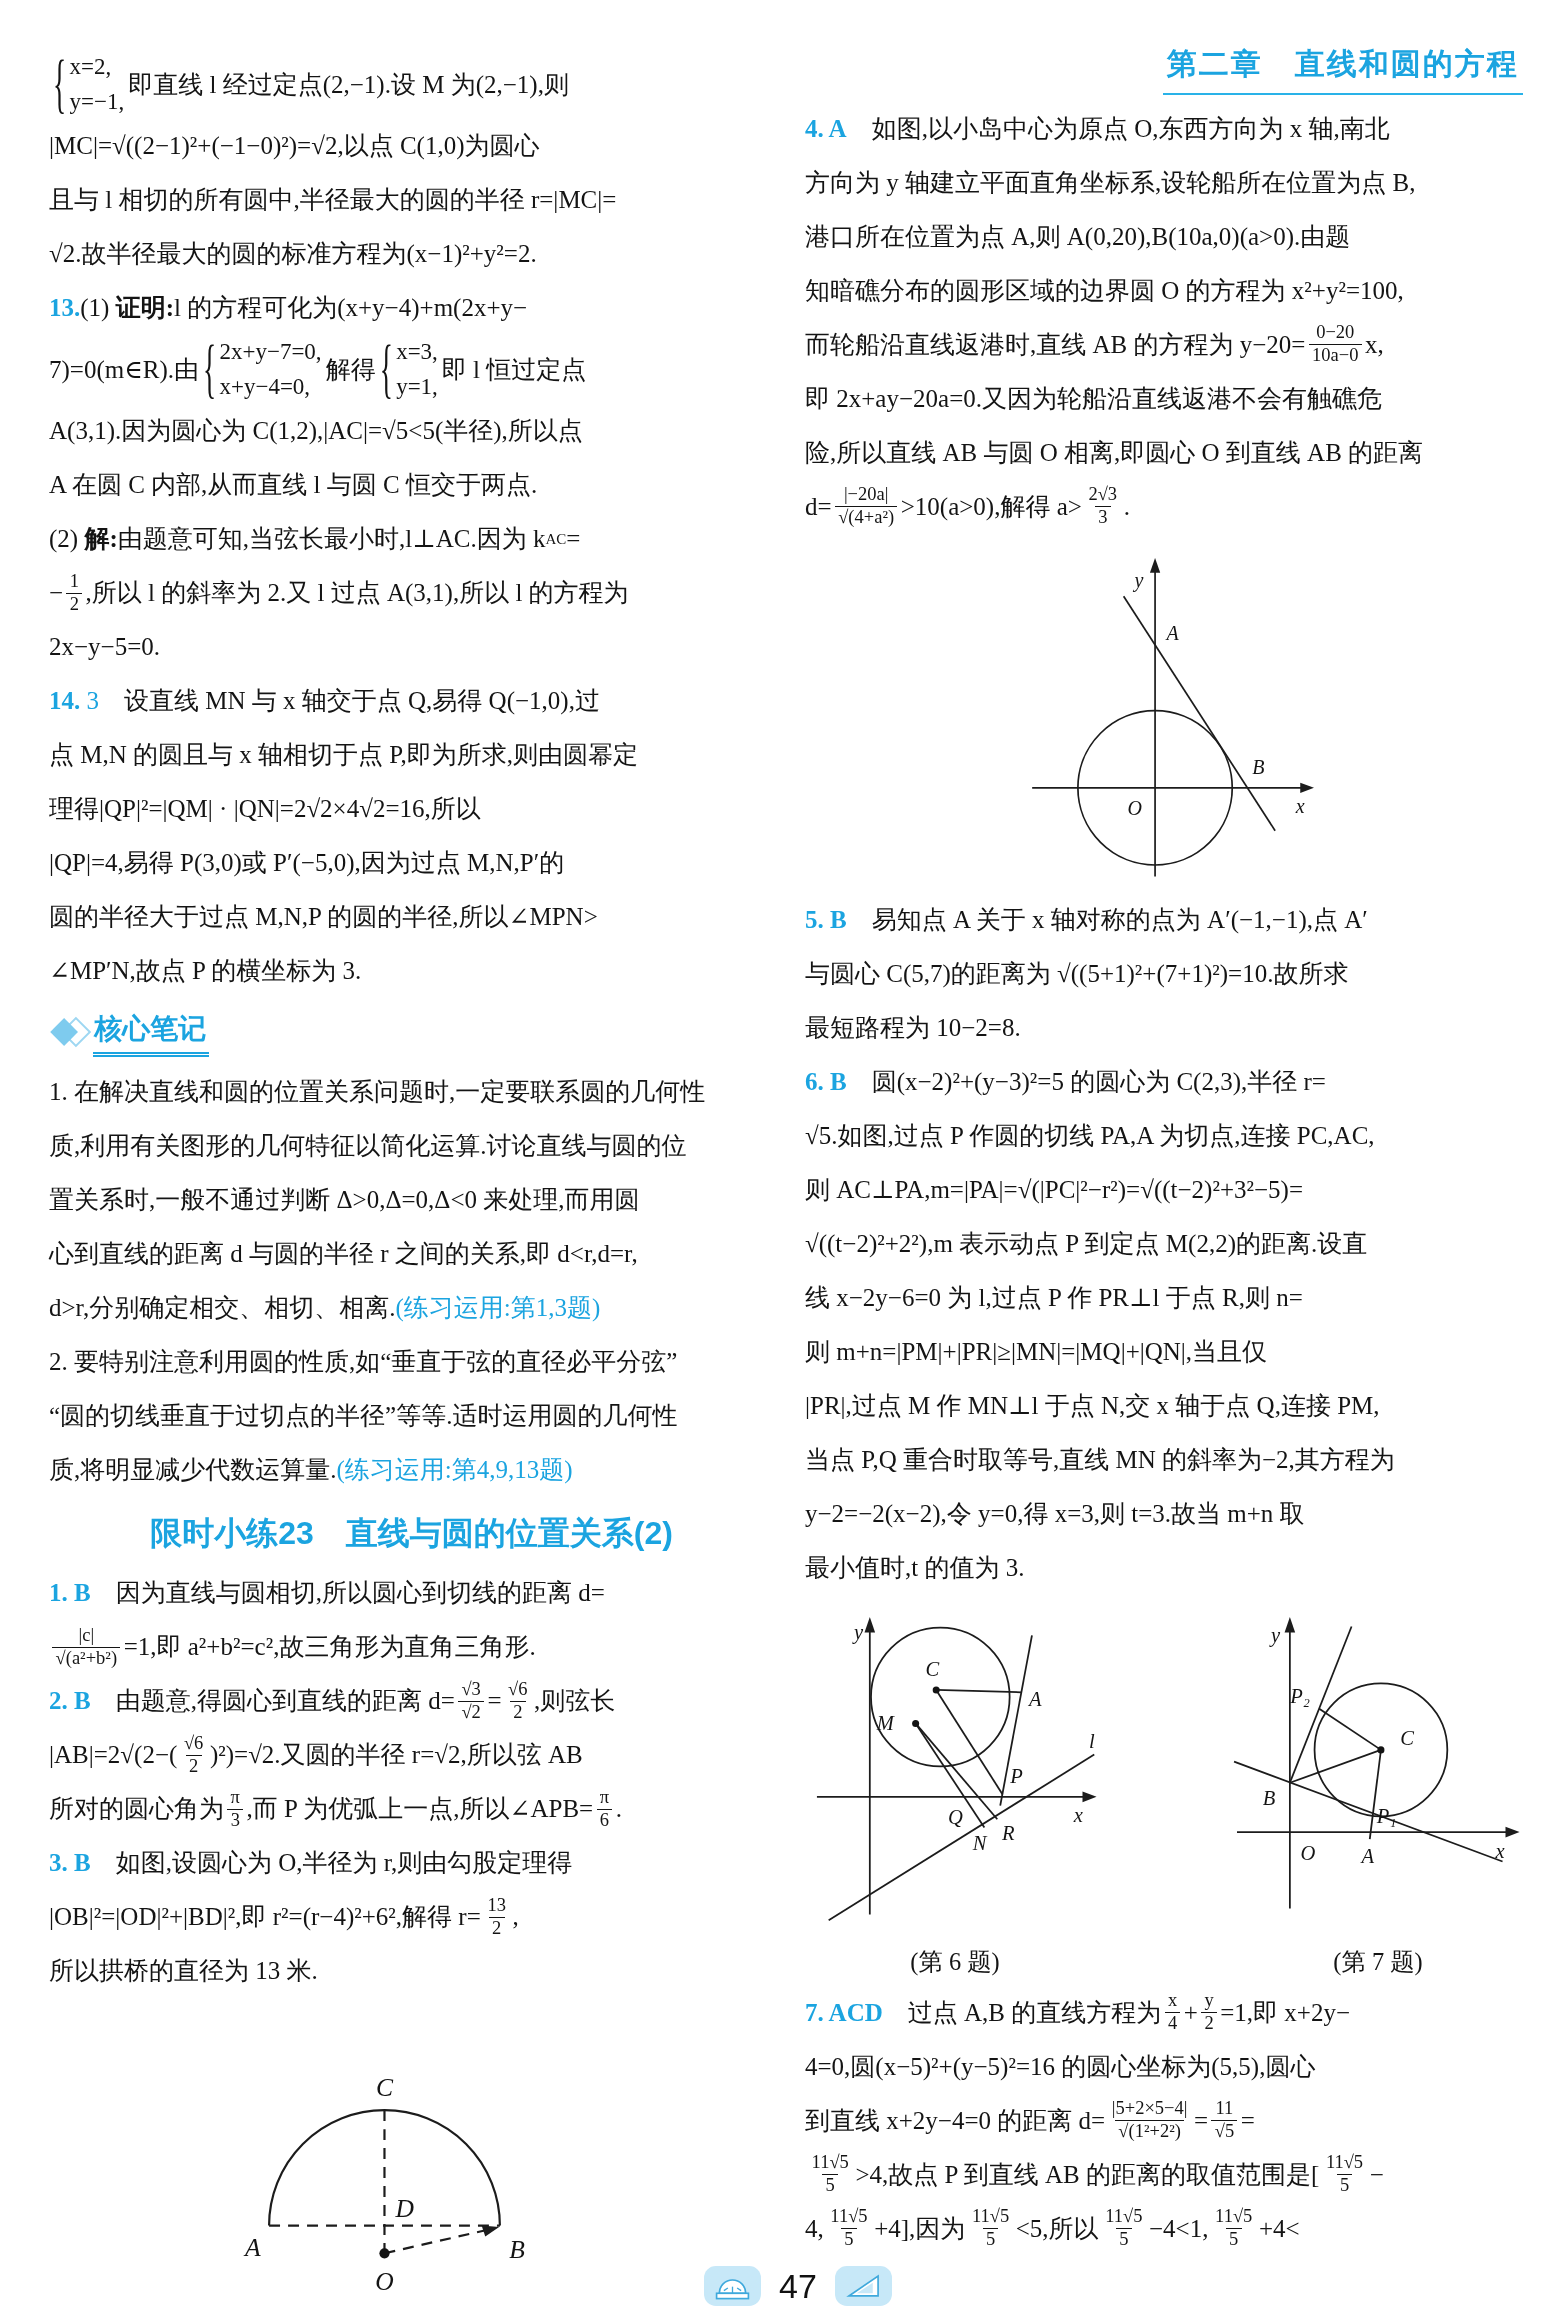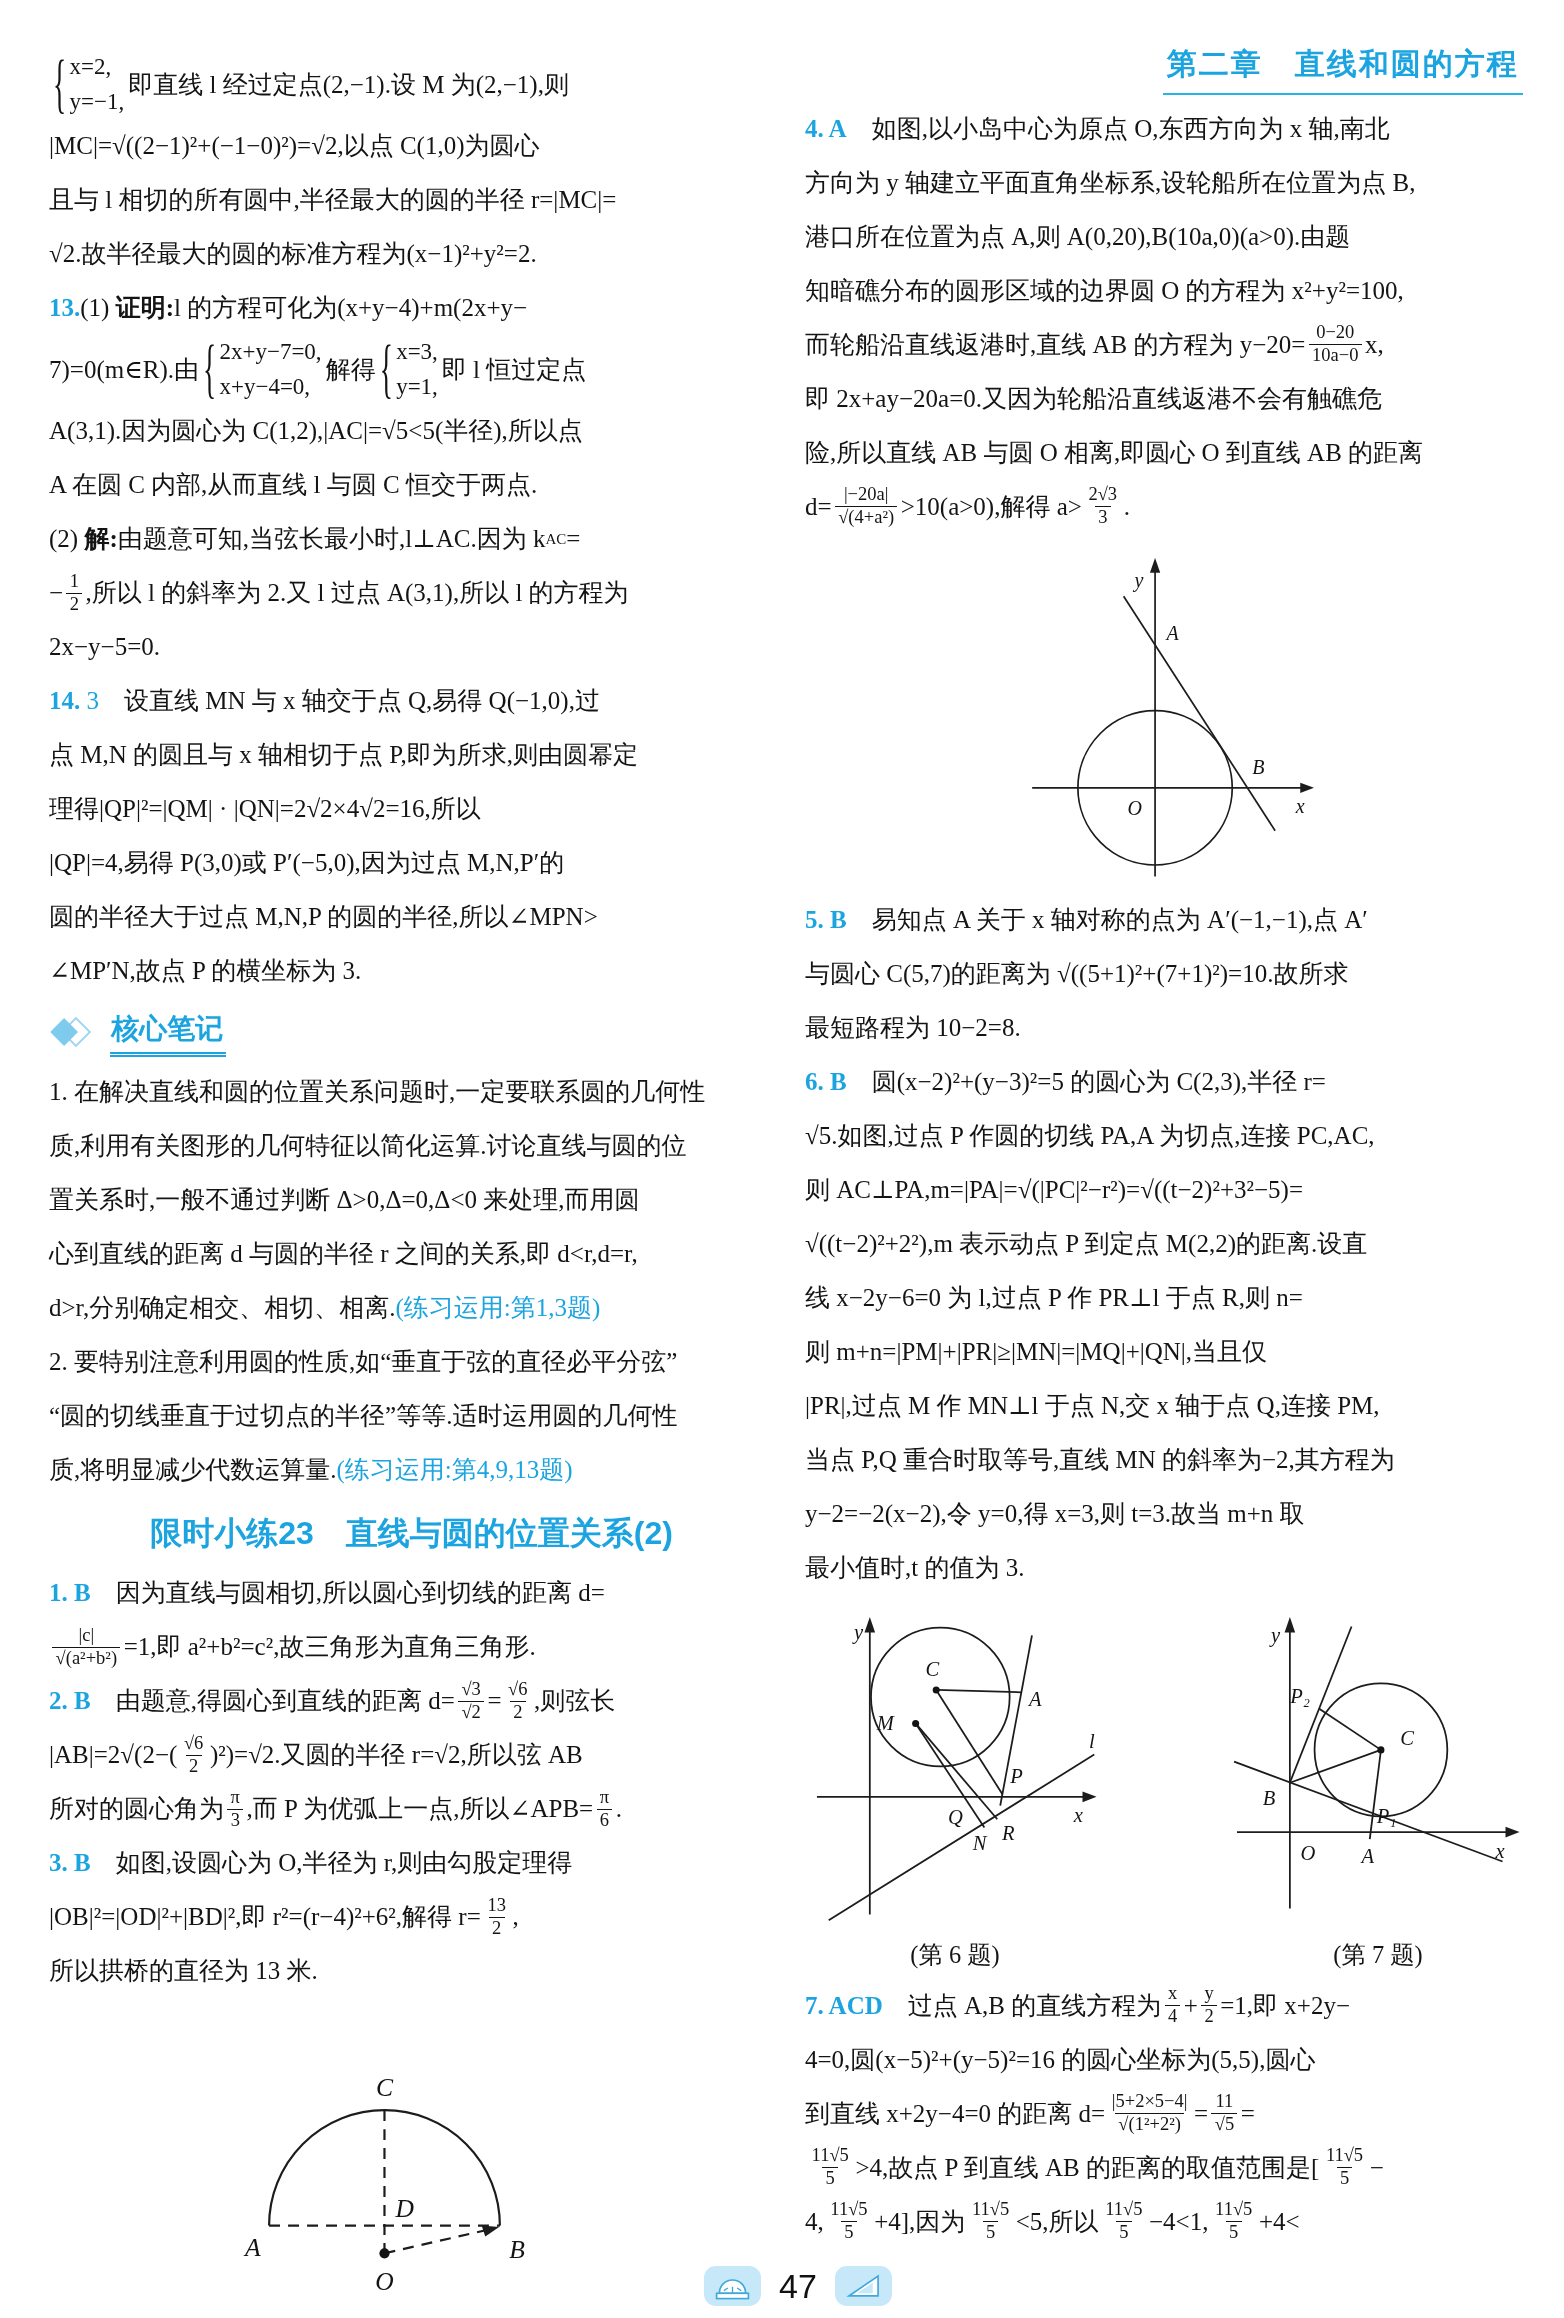--- a/index.html
+++ b/index.html
@@ -29,29 +29,29 @@
   sub{font-size:0.6em;}
 
   .chapter-wrap{text-align:right;margin:0 5.3px 6.6px 0;}
   .chapter{display:inline-block;color:#1ba4e0;font-weight:bold;font-size:30px;
            font-family:"Liberation Sans","DejaVu Sans",sans-serif;
            border-bottom:2.6px solid #29b2e8;padding:0 4px 8px 4px;letter-spacing:2px;}
 
   .drill-heading{color:#1ba4e0;font-weight:bold;font-size:32px;text-align:center;
            font-family:"Liberation Sans","DejaVu Sans",sans-serif;margin:14.5px 0 10.5px 0;}
 
-  .notes-hd{display:flex;align-items:center;gap:19px;margin:12px 0 8px 0;}
+  .notes-hd{display:flex;align-items:center;gap:2px;margin:12px 0 8px 0;}
   .notes-title{color:#1ba4e0;font-size:28px;font-weight:bold;
            font-family:"Liberation Sans","DejaVu Sans",sans-serif;
            border-bottom:5.3px double #1ba4e0;padding:0 2.6px 4px 1.3px;}
 
   .fig{display:flex;justify-content:center;margin:8px 0;}
   .figpair{display:flex;justify-content:space-between;align-items:flex-end;margin:8px 0;}
   .figbox{display:flex;flex-direction:column;align-items:center;}
-  .figcap{font-size:24.4px;margin-top:7px;}
+  .figcap{font-size:24.4px;margin-top:14px;}
 
   .st{stroke:#1c1c1c;stroke-width:3;fill:none;}
   .dash{stroke-dasharray:15 11;}
   .dot{fill:#141414;stroke:none;}
   .ah{fill:#1c1c1c;stroke:none;}
   svg text{font-size:35px;font-style:italic;font-family:"Liberation Serif","DejaVu Serif",serif;fill:#141414;}
 
   .footer{position:absolute;left:0;width:100%;bottom:13px;display:flex;justify-content:center;align-items:center;gap:18.4px;padding-left:16px;}
   .pagenum{font-family:"Liberation Sans","DejaVu Sans",sans-serif;font-size:34px;color:#111;}
   .icon-st{stroke:#3fa9dc;stroke-width:2.5;fill:#ffffff;}

